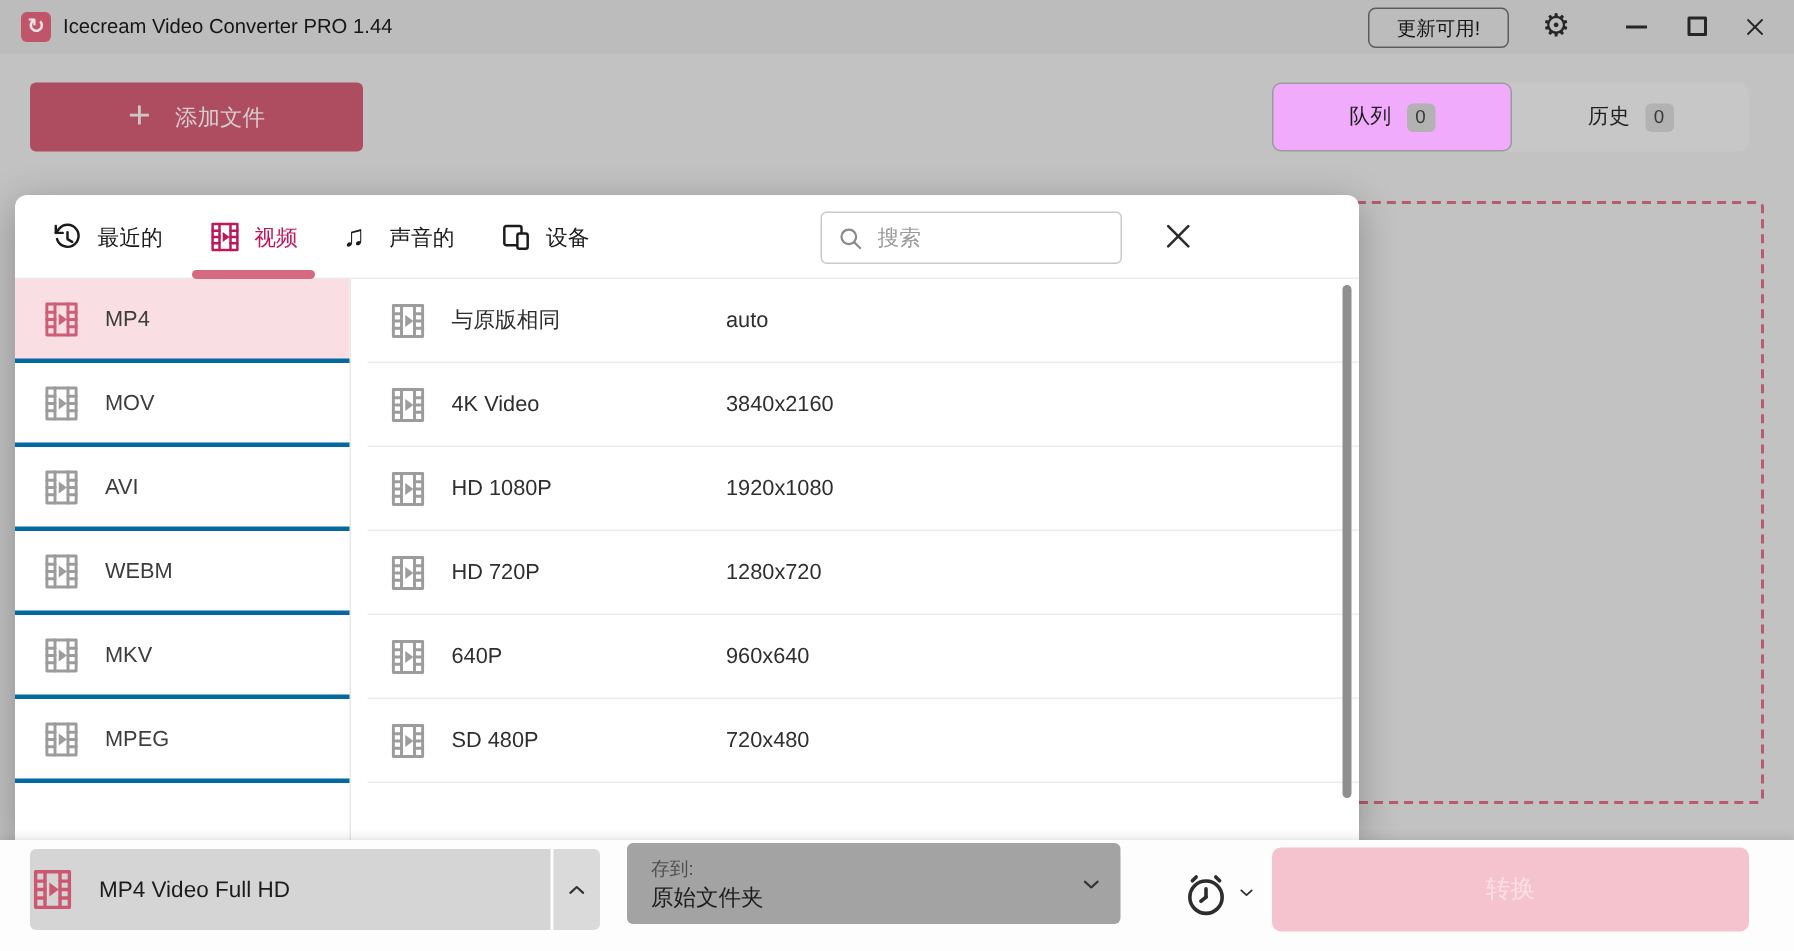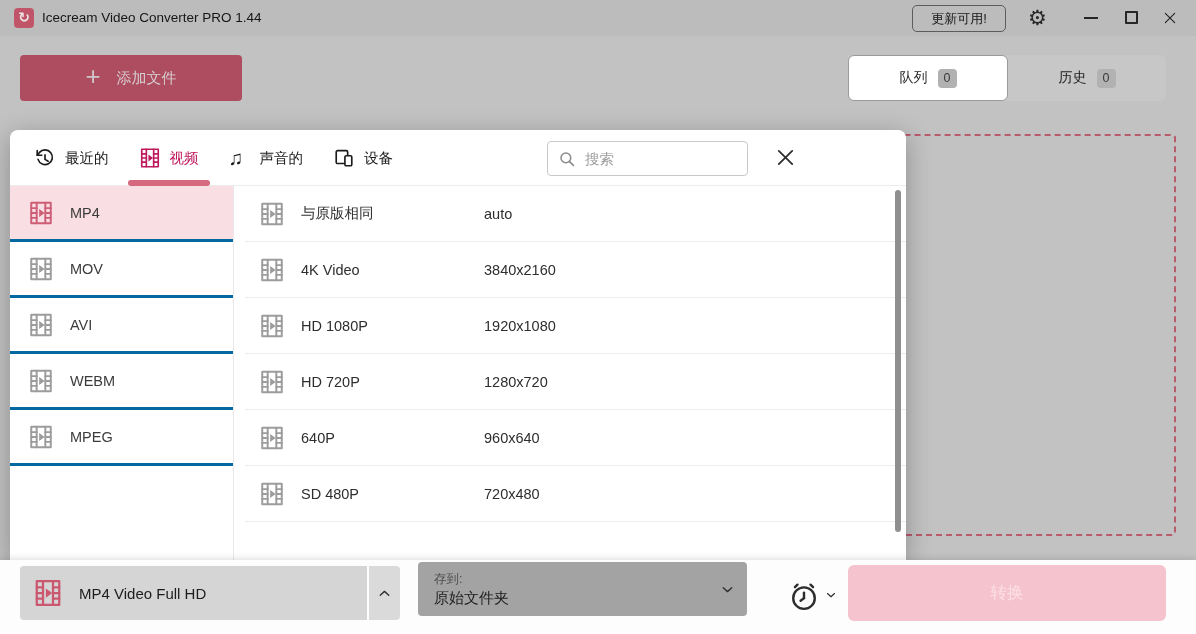--- a/index.html
+++ b/index.html
@@ -18,21 +18,21 @@
   .win-min-glyph { position:absolute; left:8px; top:17px; width:14px; height:2px; background:#262626; }
   .win-max-glyph { position:absolute; left:9px; top:11px; width:13px; height:13px; border:2px solid #262626; border-radius:1px; }
   .win-close-glyph { position:absolute; left:8px; top:10px; width:16px; height:16px; color:#262626; }
 
   
   .add-btn { position:absolute; left:20px; top:55px; width:222px; height:46px; background:#af4d60; border-radius:4px;
           display:flex; align-items:center; justify-content:center; gap:16px; color:#d6cdd0; font-size:15px; }
   .add-plus { font-size:26px; font-weight:300; color:#cfc5c8; margin-top:-3px; }
   .seg { position:absolute; left:848px; top:55px; width:318px; height:46px; background:#c7c7c7; border-radius:6px; display:flex; }
   .seg-item { flex:1; display:flex; align-items:center; justify-content:center; gap:10px; font-size:14px; color:#1f1f1f; }
-  .seg-item.active { background:#ffffff; border:1px solid #9b9b9b; border-radius:6px; }
+  .seg-item.active { background:#f0abfc; border:1px solid #9b9b9b; border-radius:6px; }
   .badge { background:#b2b2b2; border-radius:4px; min-width:19px; height:19px; line-height:19px; text-align:center;
           font-size:12.5px; color:#3a3a3a; padding:0 3px; }
 
   
   .dropzone { position:absolute; left:30px; top:134px; width:1146px; height:402px; border:2px dashed #b85b6d; border-radius:4px; }
 
   
   .popup { position:absolute; left:10px; top:130px; width:896px; height:430px; background:#ffffff;
           border-radius:8px 8px 0 0; box-shadow:0 6px 26px rgba(0,0,0,.28); }
   .popup-header { position:absolute; left:0; top:0; right:0; height:56px; border-bottom:1px solid #ececec; }
@@ -59,21 +59,21 @@
   .col-right { position:absolute; left:225px; top:0; right:0; bottom:0; }
   .preset-row { height:56px; border-bottom:1px solid #ededed; display:flex; align-items:center; padding-left:14px;
           font-size:14.5px; color:#2e2e2e;margin-left:10px; }
   .preset-row .film { margin-right:16px; }
   .pname { width:183px; }
   .scrollthumb { position:absolute; right:5px; top:4px; width:6px; height:342px; background:#8f8f8f; border-radius:3px; }
 
   
   .bottombar { position:absolute; left:0; top:560px; width:1196px; height:74px; background:#fdfdfd; box-shadow:0 -1px 7px rgba(0,0,0,.14); }
   .fmt-select { position:absolute; left:20px; top:6px; width:347px; height:54px; background:#d5d5d5; border-radius:4px 0 0 4px;
-          display:flex; align-items:center; padding-left:13px; gap:16px; font-size:15px; color:#1c1c1c; }
+          display:flex; align-items:center; gap:16px; font-size:15px; color:#1c1c1c; }
   .fmt-select .film { width:30px; height:30px; color:#cb5870; }
   .fmt-chevron { position:absolute; left:369px; top:6px; width:31px; height:54px; background:#dadada; border-radius:0 4px 4px 0;
           display:flex; align-items:center; justify-content:center; color:#333; }
   .fmt-chevron .cicon, .saveto-chevron .cicon { width:17px; height:17px; }
   .saveto { position:absolute; left:418px; top:2px; width:329px; height:54px; background:#a3a3a3; border-radius:4px; }
   .saveto-label { position:absolute; left:16px; top:9px; font-size:12.5px; color:#4f4f4f; }
   .saveto-value { position:absolute; left:16px; top:27px; font-size:15px; color:#1c1c1c; }
   .saveto-chevron { position:absolute; right:11px; top:19px; color:#333; }
   .timer { position:absolute; left:787px; top:19px; width:34px; height:34px; color:#2d2d2d; }
   .timer-chevron { position:absolute; left:824px; top:28px; width:14px; height:14px; color:#2d2d2d; }
@@ -239,20 +239,35 @@
               <line x1="8" y1="2.5" x2="8" y2="21.5"></line>
               <line x1="16" y1="2.5" x2="16" y2="21.5"></line>
               <line x1="3" y1="7.5" x2="8" y2="7.5"></line>
               <line x1="3" y1="12" x2="8" y2="12"></line>
               <line x1="3" y1="16.5" x2="8" y2="16.5"></line>
               <line x1="16" y1="7.5" x2="21" y2="7.5"></line>
               <line x1="16" y1="12" x2="21" y2="12"></line>
               <line x1="16" y1="16.5" x2="21" y2="16.5"></line>
               <path d="M10.3 8.3 L15.3 12 L10.3 15.7 Z" fill="currentColor" stroke="none"></path>
             </svg></span>
+        <span>MKV</span>
+      </div>
+      <div class="fmt-row">
+        <span class="film"><svg width="100%" height="100%" viewBox="0 0 24 24" fill="none" stroke="currentColor" stroke-linecap="round" stroke-linejoin="round" stroke-width="1.8">
+              <rect x="3" y="2.5" width="18" height="19"></rect>
+              <line x1="8" y1="2.5" x2="8" y2="21.5"></line>
+              <line x1="16" y1="2.5" x2="16" y2="21.5"></line>
+              <line x1="3" y1="7.5" x2="8" y2="7.5"></line>
+              <line x1="3" y1="12" x2="8" y2="12"></line>
+              <line x1="3" y1="16.5" x2="8" y2="16.5"></line>
+              <line x1="16" y1="7.5" x2="21" y2="7.5"></line>
+              <line x1="16" y1="12" x2="21" y2="12"></line>
+              <line x1="16" y1="16.5" x2="21" y2="16.5"></line>
+              <path d="M10.3 8.3 L15.3 12 L10.3 15.7 Z" fill="currentColor" stroke="none"></path>
+            </svg></span>
         <span>MPEG</span>
       </div>
     </div>
 
     <div class="col-right">
       <div class="preset-row">
         <span class="film"><svg width="100%" height="100%" viewBox="0 0 24 24" fill="none" stroke="currentColor" stroke-linecap="round" stroke-linejoin="round" stroke-width="1.8">
               <rect x="3" y="2.5" width="18" height="19"></rect>
               <line x1="8" y1="2.5" x2="8" y2="21.5"></line>
               <line x1="16" y1="2.5" x2="16" y2="21.5"></line>

